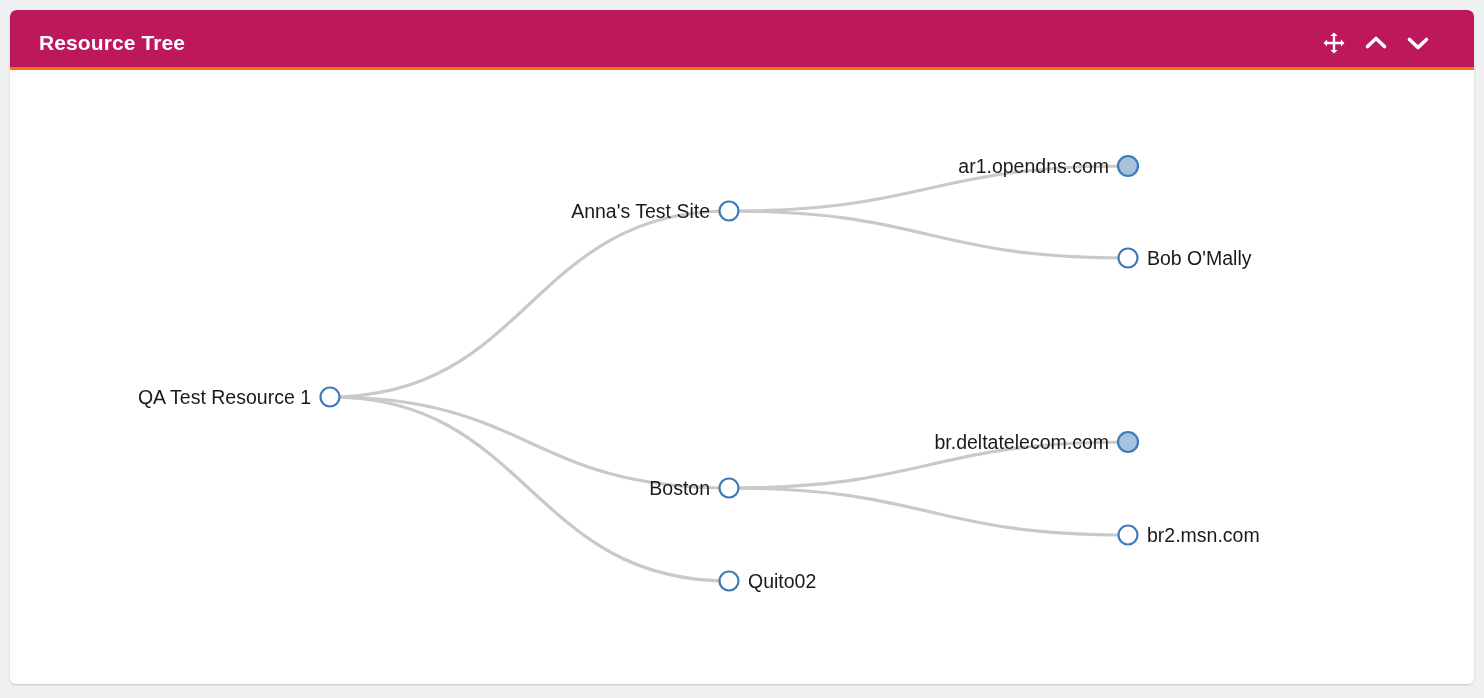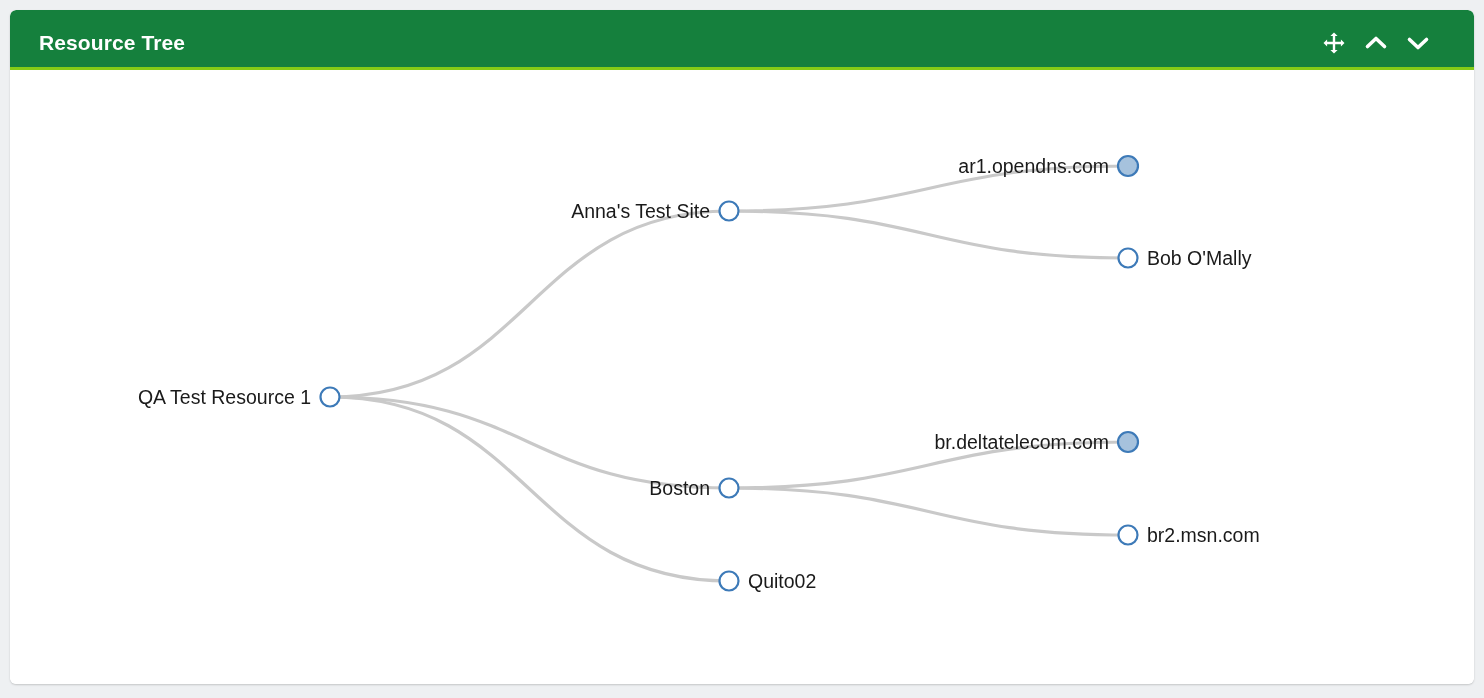--- a/index.html
+++ b/index.html
@@ -26,22 +26,22 @@
     overflow: hidden;
     box-sizing: border-box;
   }
 
   #panel-header {
     position: absolute;
     left: 0;
     top: 0;
     width: 100%;
     height: 60px;
-    background: #15803d;
-    border-bottom: 3px solid #84cc16;
+    background: #be185d;
+    border-bottom: 3px solid #f97316;
     box-sizing: border-box;
     border-radius: 6px 6px 0 0;
   }
 
   #panel-title {
     position: absolute;
     left: 29px;
     top: 21px;
     font-size: 21px;
     font-weight: bold;

